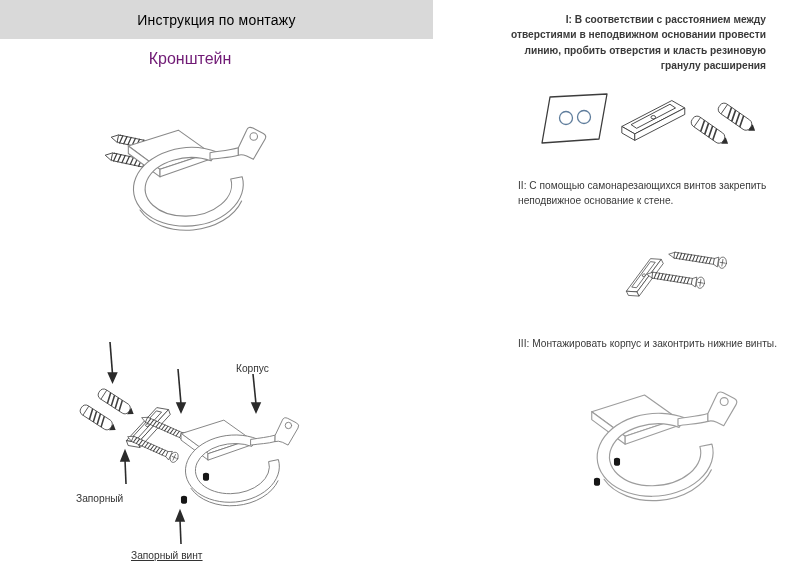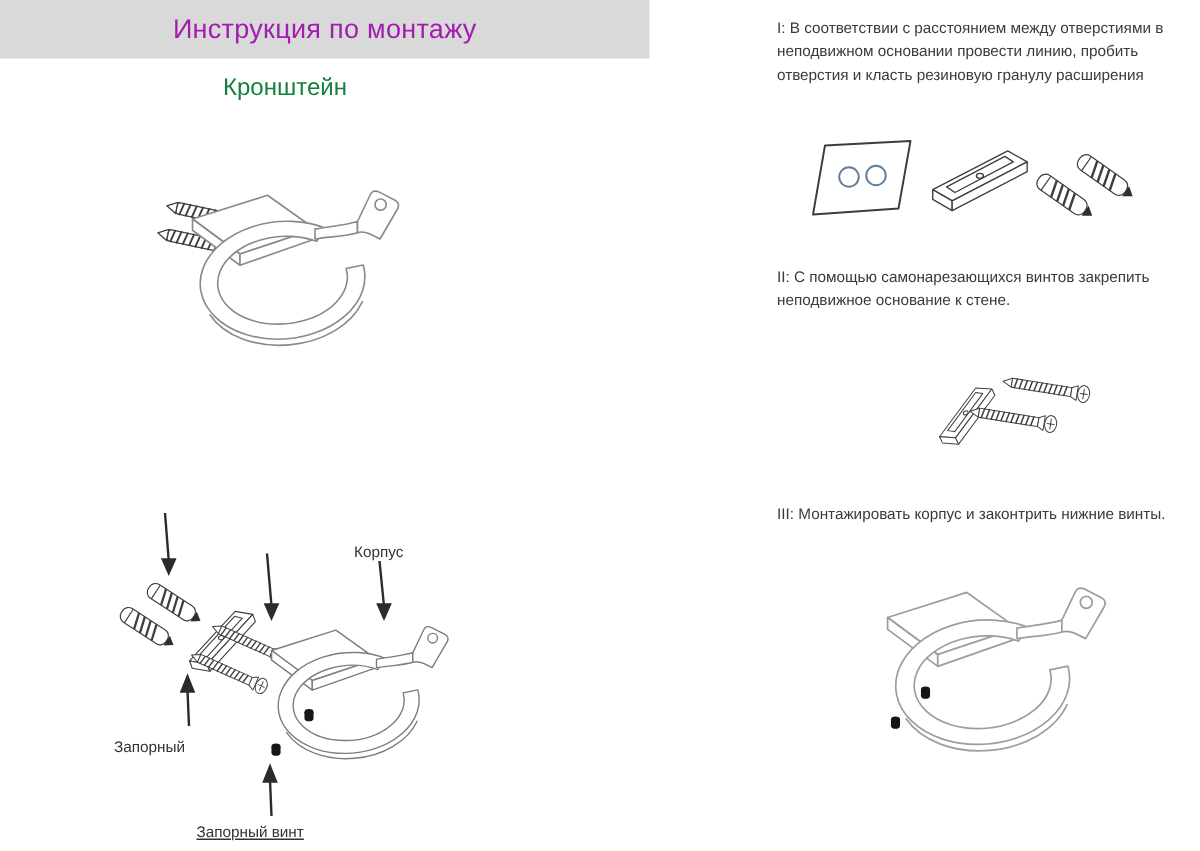--- a/index.html
+++ b/index.html
@@ -11,38 +11,38 @@
     overflow:hidden;
     color:#3a3a3a;
   }
   .page { position:absolute; inset:0; background:#fff; }
 
   .header-bar {
     position:absolute; left:0; top:0; width:433px; height:39px;
     background:#d9d9d9;
     display:flex; align-items:center; justify-content:center;
   }
-  .page-title { font-size:18px; color:#a21caf; letter-spacing:.2px; }
+  .page-title { font-size:14px; color:#000000; letter-spacing:.2px; }
 
   .subtitle {
     position:absolute; left:105px; top:50px; width:170px;
-    text-align:center; font-size:16px; color:#15803d;
+    text-align:center; font-size:16px; color:#701a75;
   }
 
   .fig { position:absolute; }
   .fig-main     { left:95px;  top:110px; width:190px; height:145px; }
   .fig-exploded { left:25px;  top:312px; width:300px; height:255px; }
   .fig-step1    { left:531px; top:86px;  width:255px; height:85px;  }
   .fig-step2    { left:600px; top:228px; width:190px; height:100px; }
   .fig-step3    { left:555px; top:372px; width:245px; height:170px; }
 
   .step-text {
     position:absolute; font-size:10.2px; line-height:1.5; color:#3a3a3a;text-align:right;
   }
-  .step1-text { left:518px; top:12px;  width:265px; text-align:left; }
+  .step1-text { left:501px; top:12px;  width:265px; text-align:right;font-weight:bold; }
   .step2-text { left:518px; top:178px; width:272px; text-align:left; }
   .step3-text { left:518px; top:336px; white-space:nowrap; }
 
   .lbl {
     position:absolute; font-size:10.2px; line-height:1.3; color:#333;
   }
   .lbl-granule { left:38px;  top:316px; width:102px; }
   .lbl-screw   { left:127px; top:341px; width:100px; text-align:center; }
   .lbl-korpus  { left:236px; top:362px; white-space:nowrap; }
   .lbl-base    { left:76px;  top:492px; white-space:nowrap; }

